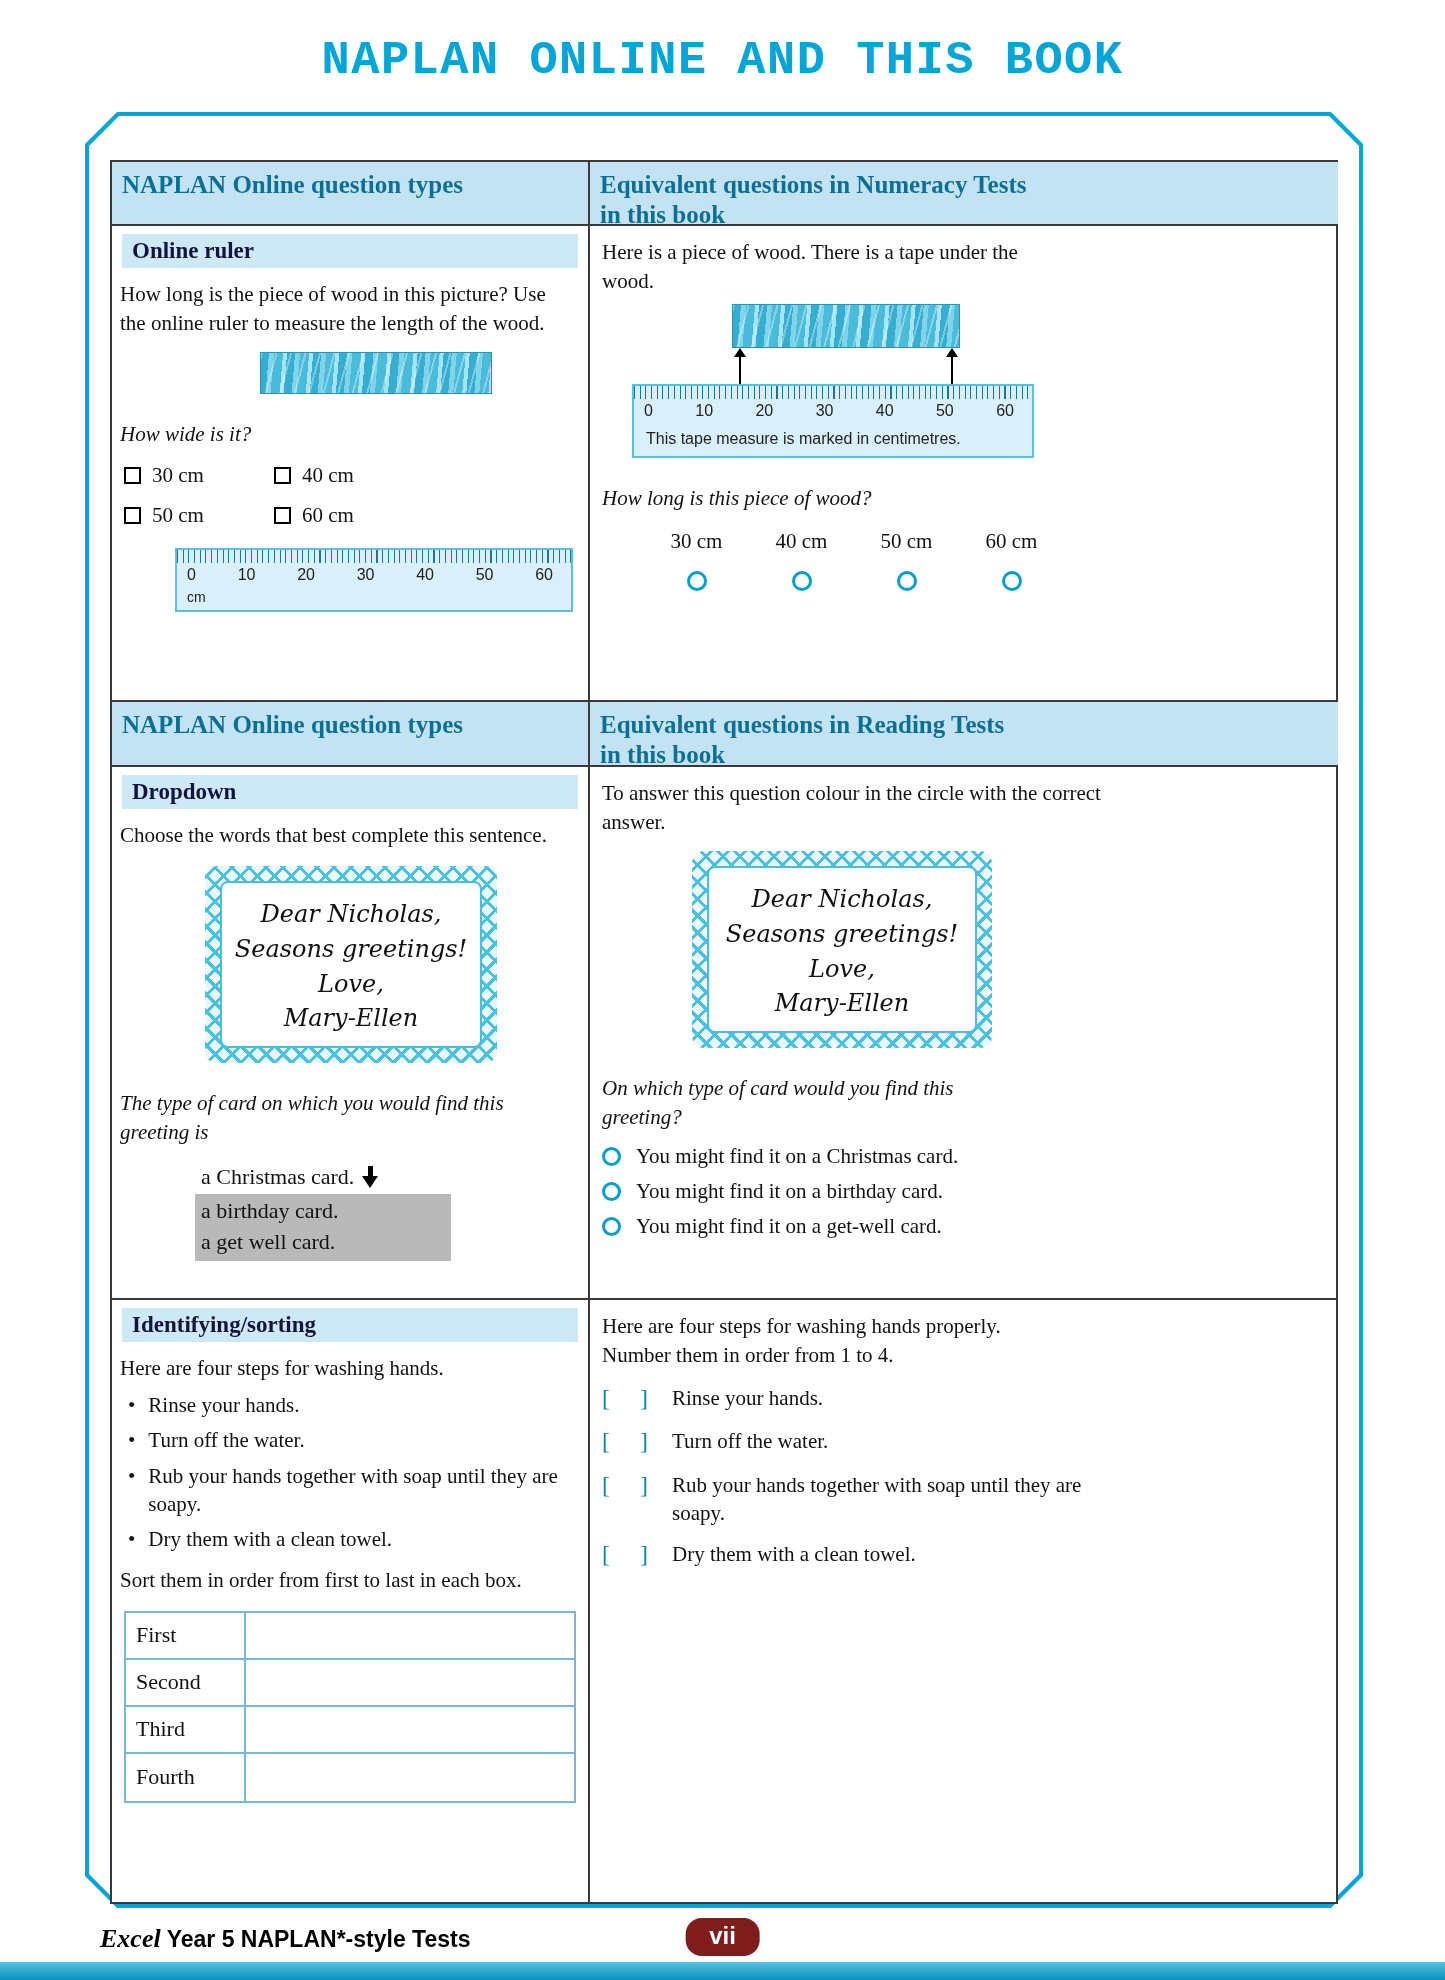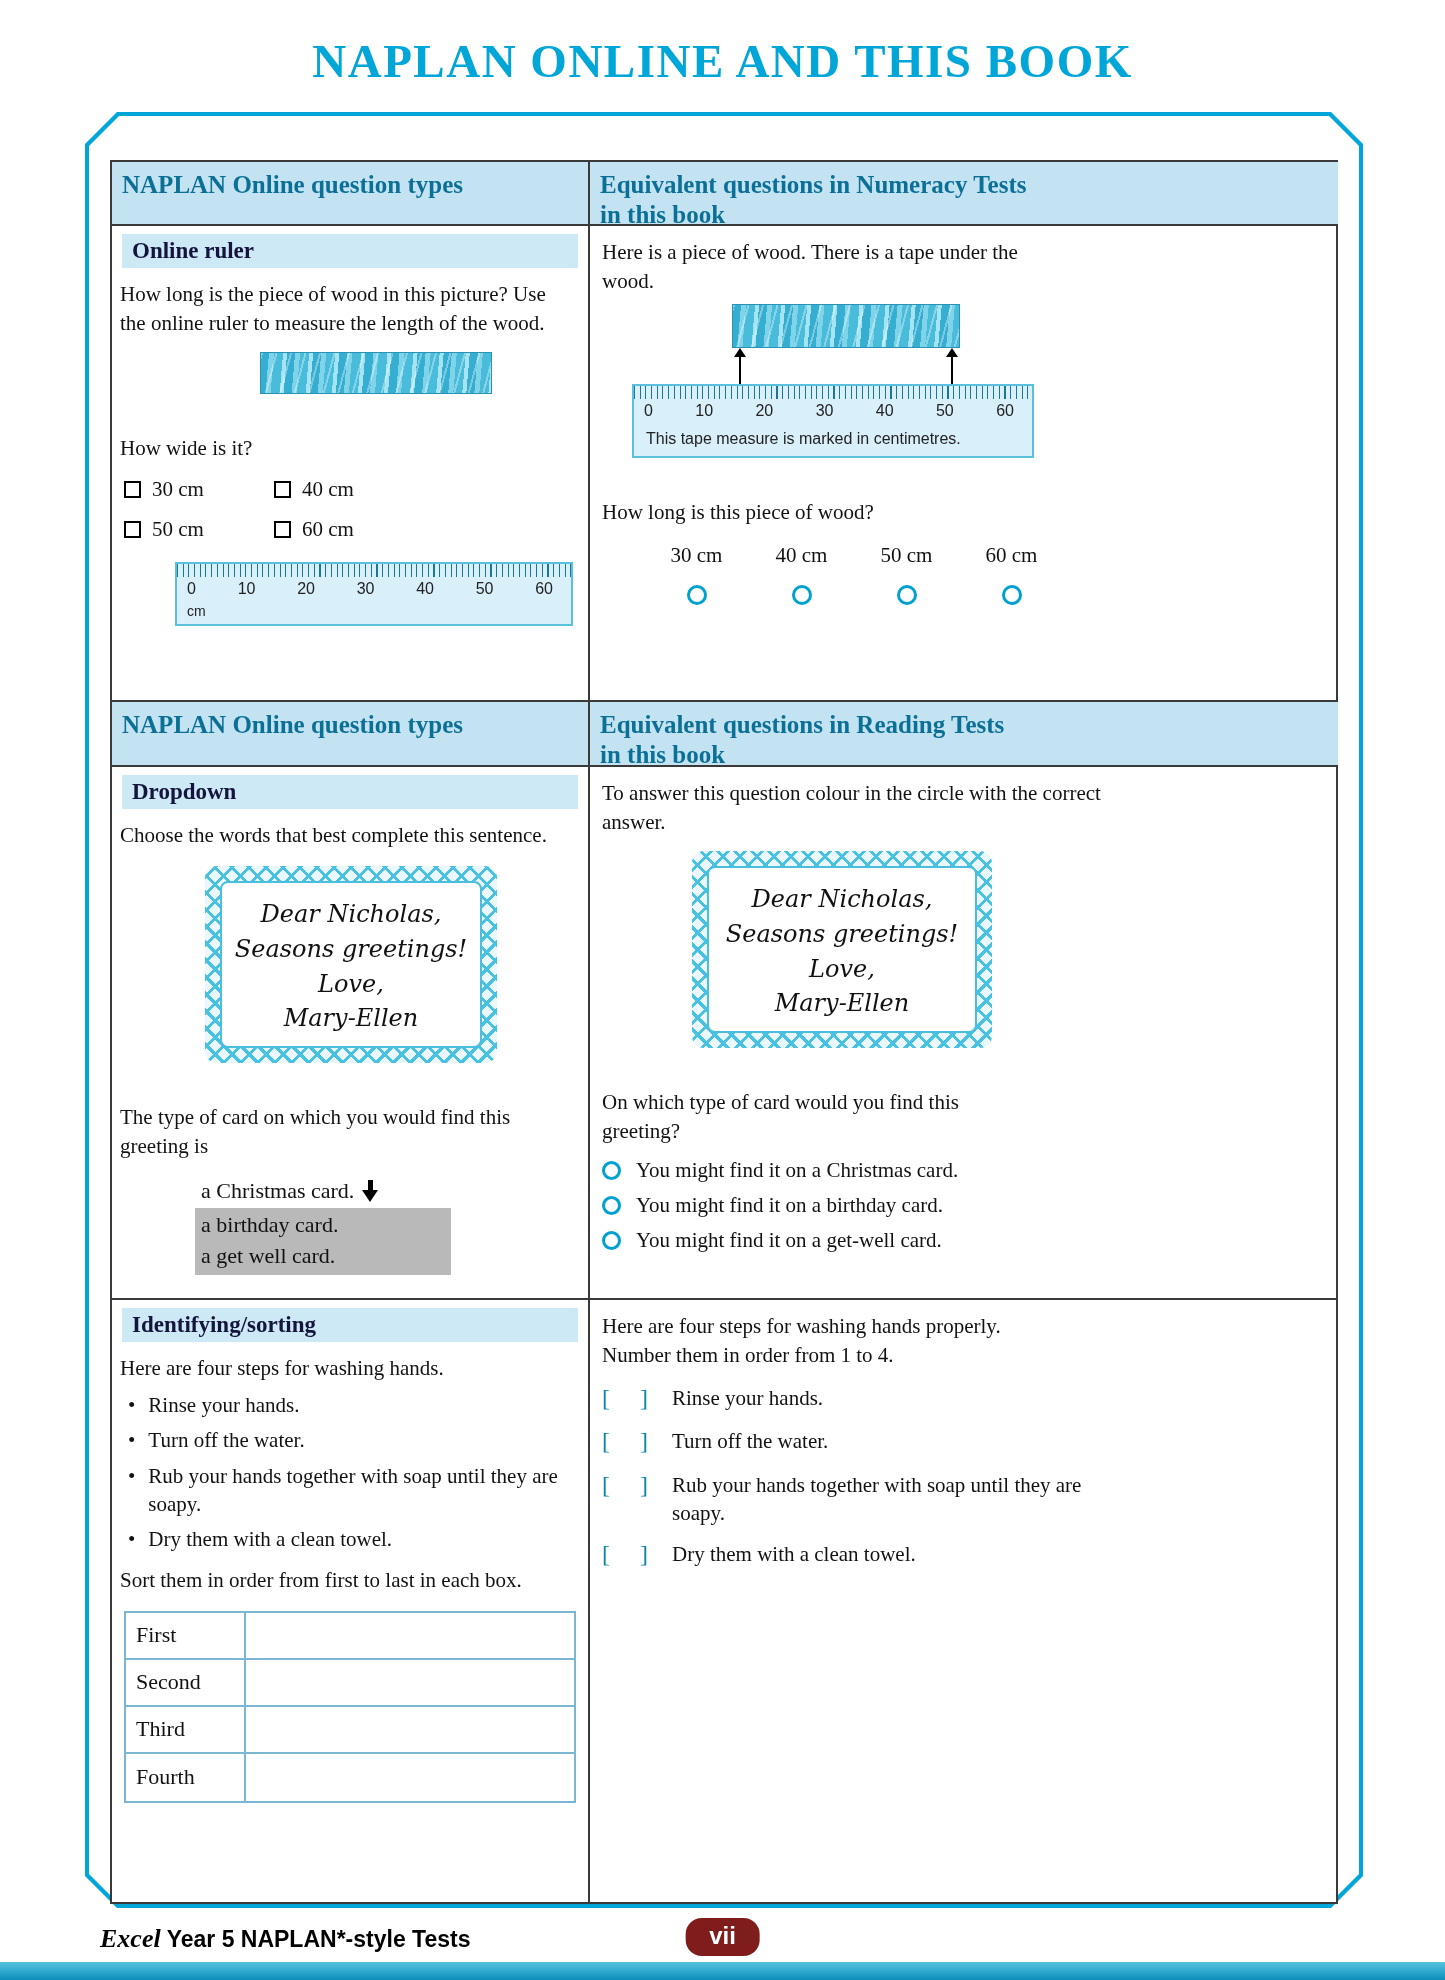--- a/index.html
+++ b/index.html
@@ -3,21 +3,21 @@
 <meta charset="utf-8">
 <style>
   * { margin:0; padding:0; box-sizing:border-box; }
   html, body { background:#ffffff; }
   .page {
     position:relative; width:1445px; height:1980px; background:#fff; overflow:hidden;
     font-family:"Liberation Serif", serif; color:#121212;
   }
   .page-title {
     position:absolute; top:34px; left:0; width:100%; text-align:center;
-    font-family:Liberation Serif, serif; font-weight:bold; font-size:47px;
+    font-family:Liberation Mono, monospace; font-weight:bold; font-size:47px;
     letter-spacing:1.5px; color:#00a6d8;
   }
   
   .outer-box {
     position:absolute; left:85px; top:112px; width:1278px; height:1796px; background:#00a6d8;
     clip-path:polygon(32px 0, calc(100% - 32px) 0, 100% 32px, 100% calc(100% - 32px),
       calc(100% - 32px) 100%, 32px 100%, 0 calc(100% - 32px), 0 32px);
   }
   .outer-box-inner {
     position:absolute; left:4px; top:4px; right:4px; bottom:4px; background:#fff;
@@ -38,21 +38,21 @@
     background:#c3e3f2; color:#0c7096; font-weight:bold; font-size:25px;
     line-height:1.2; padding:8px 14px 4px 10px;
   }
   .content-l { padding:6px 8px 0 8px; }
   .content-r { padding:12px 14px 0 12px; }
   .subbar {
     margin:2px 2px 12px 2px; background:#cde9f6; color:#14143c;
     font-weight:bold; font-size:23px; padding:4px 10px;
   }
   .q { font-size:21px; line-height:1.38; }
-  .mt { margin-top:40px; }
+  .mt { margin-top:26px;font-style:italic; }
   
   .wood {
     border:1px solid #2a93b5;
     background:
       repeating-linear-gradient(105deg, rgba(255,255,255,0.35) 0 2px, rgba(255,255,255,0) 2px 14px),
       repeating-linear-gradient(95deg, #35aed2 0 8px, #7fd4ea 8px 13px, #49bcdc 13px 22px, #a5e4f3 22px 26px);
   }
   .wood-left { margin:14px 0 0 140px; width:232px; height:42px; }
   .woodwrap { margin:8px 0 0 130px; width:228px; }
   .wood-right { width:228px; height:44px; }

